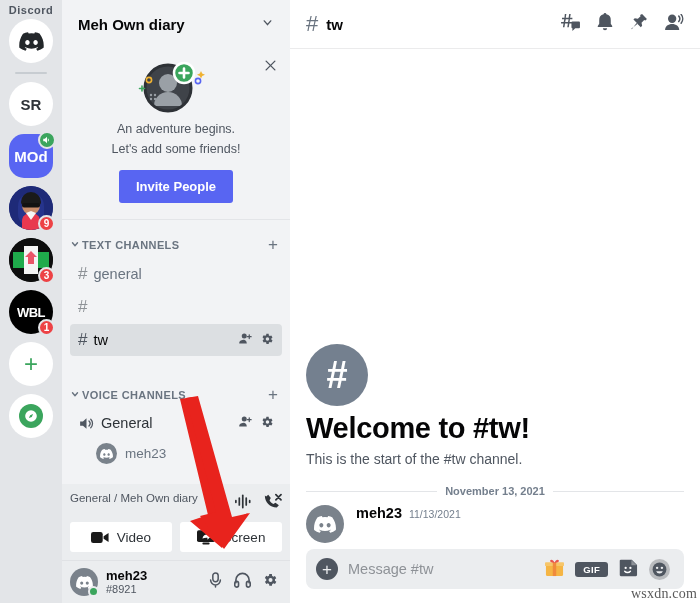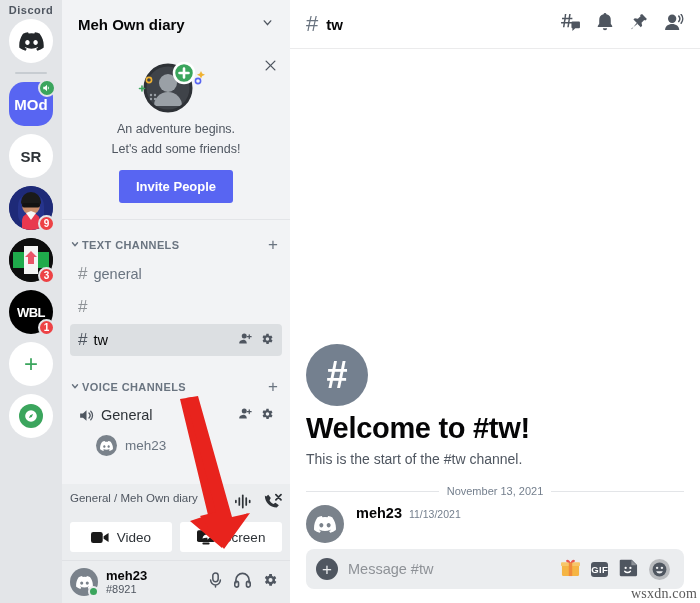--- a/index.html
+++ b/index.html
@@ -163,21 +163,21 @@
   }
   .welcome-title { font-size: 29px; font-weight: bold; color: #060607; letter-spacing: -.3px; }
   .welcome-sub { font-size: 14px; color: #4f5660; margin-top: 6px; }
   .edit-channel {
     display: flex; align-items: center; gap: 6px; margin-top: 9px;
     color: #0068e0; font-size: 13.5px; cursor: pointer;
   }
 
   .divider { display: flex; align-items: center; padding: 10px 16px 2px 16px; }
   .divider .line { flex: 1 1 auto; height: 1px; background: #e3e5e8; }
-  .divider .label { font-size: 11px; font-weight: normal; color: #747f8d; padding: 0 8px; }
+  .divider .label { font-size: 11px; font-weight: bold; color: #747f8d; padding: 0 8px; }
 
   .message { display: flex; gap: 12px; padding: 6px 16px 2px 16px; }
   .msg-avatar {
     width: 38px; height: 38px; border-radius: 50%; background: #7a828b;
     flex: 0 0 38px; display: flex; align-items: center; justify-content: center;
   }
   .msg-head { display: flex; align-items: baseline; gap: 7px; }
   .msg-author { font-size: 14.5px; font-weight: bold; color: #060607; }
   .msg-time { font-size: 10.5px; color: #747f8d; }
   .msg-text { font-size: 14.5px; color: #2e3338; margin-top: 1px; }
@@ -189,21 +189,21 @@
   }
   .comp-plus {
     width: 22px; height: 22px; border-radius: 50%; background: #4f5660;
     color: #ebedef; display: flex; align-items: center; justify-content: center;
     font-size: 17px; line-height: 1; flex: 0 0 22px; cursor: pointer;
   }
   .comp-placeholder { flex: 1 1 auto; font-size: 14.5px; color: #8e9297; }
   .comp-icons { display: flex; align-items: center; gap: 11px; }
   .gif-badge {
     background: #4f5660; color: #fff; font-size: 9.5px; font-weight: bold;
-    border-radius: 3px; padding: 2px 0; letter-spacing: .3px;
+    border-radius: 3px; padding: 2px 8px; letter-spacing: .3px;
   }
   .emoji-circle {
     width: 21px; height: 21px; border-radius: 50%; background: #b9bbbe;
     display: flex; align-items: center; justify-content: center;
     font-size: 13px; color: #4f5660;
   }
 
   .watermark {
     position: absolute; right: 3px; bottom: 1px;
     font-size: 14px; color: #5a5a5a; font-family: "Liberation Serif", serif;
@@ -222,33 +222,33 @@
     <div class="srv-wrap">
       <div class="srv">
         <svg width="25" height="19" viewBox="0 0 71 55" fill="#23272a">
             <path d="M60.1 4.9A58.5 58.5 0 0045.6.4a.2.2 0 00-.2.1c-.6 1.1-1.3 2.6-1.8 3.7a54 54 0 00-16.2 0c-.5-1.2-1.2-2.6-1.9-3.7a.2.2 0 00-.2-.1 58.4 58.4 0 00-14.5 4.5.2.2 0 000 .1C1.6 18.7-1 32 .3 45.3a.2.2 0 00.1.2 58.8 58.8 0 0017.7 9 .2.2 0 00.2-.1c1.4-1.9 2.6-3.8 3.6-5.9a.2.2 0 00-.1-.3c-1.9-.7-3.7-1.6-5.5-2.6a.2.2 0 010-.4l1.1-.8a.2.2 0 01.2 0 42 42 0 0035.6 0 .2.2 0 01.2 0l1.1.8a.2.2 0 010 .4c-1.7 1-3.6 1.9-5.5 2.6a.2.2 0 00-.1.3c1 2 2.3 4 3.6 5.9a.2.2 0 00.2.1 58.6 58.6 0 0017.8-9 .2.2 0 00.1-.2c1.6-15.3-2.7-28.5-11.4-40.3a.2.2 0 000-.1zM23.7 37.3c-3.5 0-6.4-3.2-6.4-7.2s2.8-7.2 6.4-7.2c3.6 0 6.5 3.3 6.4 7.2 0 4-2.8 7.2-6.4 7.2zm23.6 0c-3.5 0-6.4-3.2-6.4-7.2s2.8-7.2 6.4-7.2c3.6 0 6.5 3.3 6.4 7.2 0 4-2.8 7.2-6.4 7.2z"></path>
           </svg>
       </div>
     </div>
     <div class="srv-sep"></div>
 
     <div class="srv-wrap">
+      <div class="srv">
+        <span>SR</span>
+      </div>
+    </div>
+
+    <div class="srv-wrap">
       <div class="srv rounded-sq" style="background:#5865f2;color:#fff;">
         <span>MOd</span>
       </div>
       <div class="badge voice">
         <svg width="10" height="10" viewBox="0 0 24 24" fill="#fff">
             <path d="M3 9v6h4l5 5V4L7 9H3zm13.5 3a4.5 4.5 0 00-2.5-4v8a4.5 4.5 0 002.5-4z"></path>
           </svg>
-      </div>
-    </div>
-
-    <div class="srv-wrap">
-      <div class="srv">
-        <span>SR</span>
       </div>
     </div>
 
     <div class="srv-wrap">
       <div class="srv" style="background:#1e2a78;">
         <svg width="44" height="44" viewBox="0 0 44 44">
           <circle cx="22" cy="22" r="22" fill="#1e2a78"></circle>
           <path d="M9 20a13 13 0 0126 0v8a13 13 0 01-26 0z" fill="#26348c"></path>
           <ellipse cx="22" cy="19" rx="9" ry="10" fill="#c98d6b"></ellipse>
           <path d="M12 16a10 10 0 0120 0c0 2-1 3-2 3H14c-1 0-2-1-2-3z" fill="#1a1a1a"></path>
@@ -372,21 +372,21 @@
               </svg>
           </span>
           <span>
             <svg width="14" height="14" viewBox="0 0 24 24" fill="#4f5660">
                 <path d="M19.4 13a7.8 7.8 0 000-2l2-1.6-2-3.4-2.4 1a7.6 7.6 0 00-1.8-1L14.8 3h-3.9l-.4 2.6c-.6.3-1.2.6-1.8 1L6.3 5.6l-2 3.4L6.4 11a7.8 7.8 0 000 2l-2 1.6 2 3.4 2.4-1c.6.4 1.2.8 1.8 1l.4 2.6h3.9l.4-2.6c.6-.2 1.2-.6 1.8-1l2.4 1 2-3.4zM12.8 15a3 3 0 110-6 3 3 0 010 6z"></path>
               </svg>
           </span>
         </span>
       </div>
 
-      <div class="cat-row" style="margin-top:16px;">
+      <div class="cat-row" style="margin-top:24px;">
         <span class="cat-left">
           <span class="cat-chev">
             <svg width="10" height="10" viewBox="0 0 24 24" fill="none" stroke="#6a7480" stroke-width="3.4" stroke-linecap="round" stroke-linejoin="round">
                 <polyline points="6 9 12 16 18 9"></polyline>
               </svg>
           </span>
           <span class="cat-name">VOICE CHANNELS</span>
         </span>
         <span class="cat-plus">+</span>
       </div>

